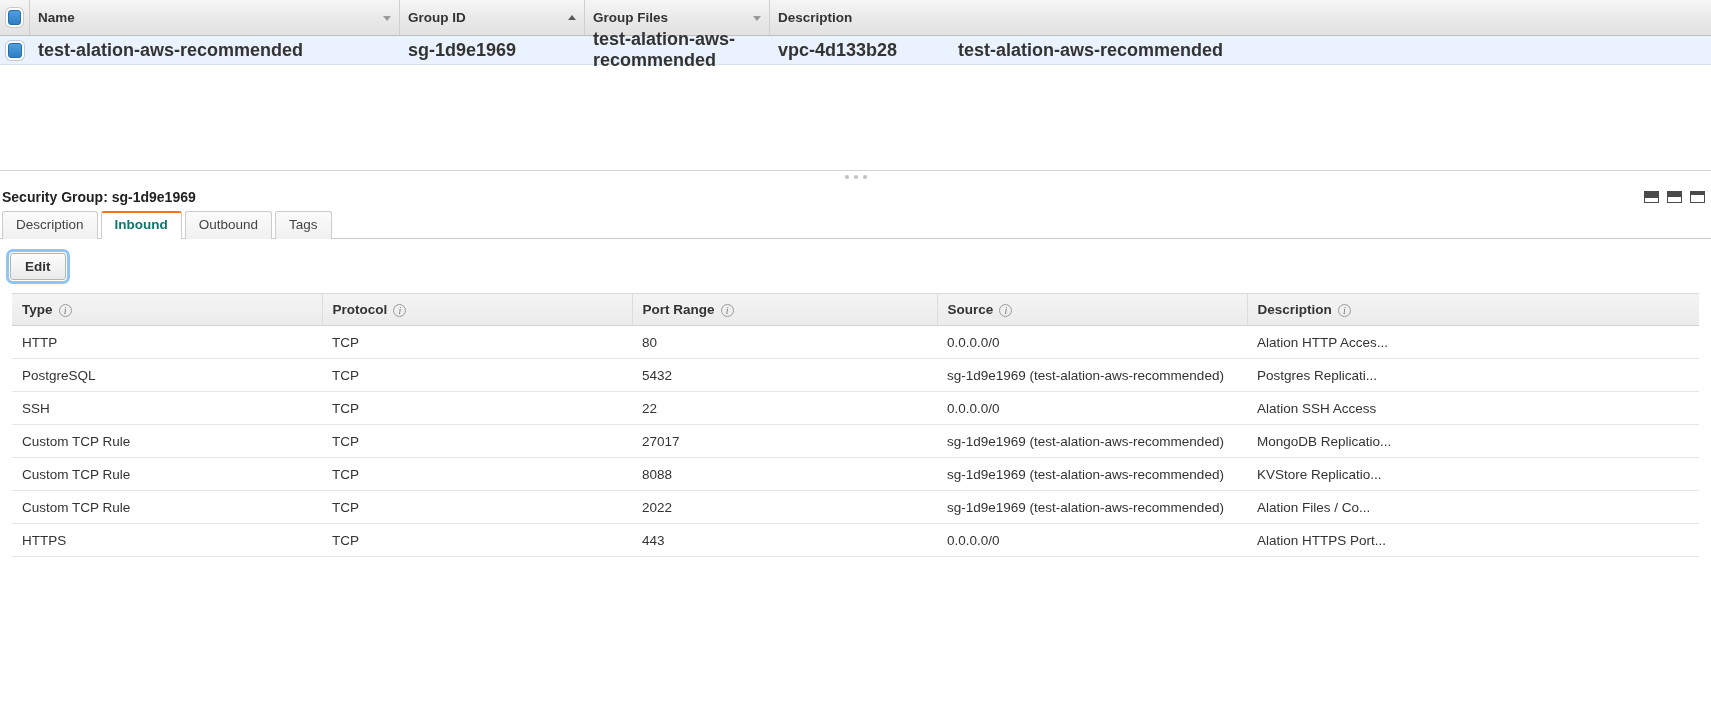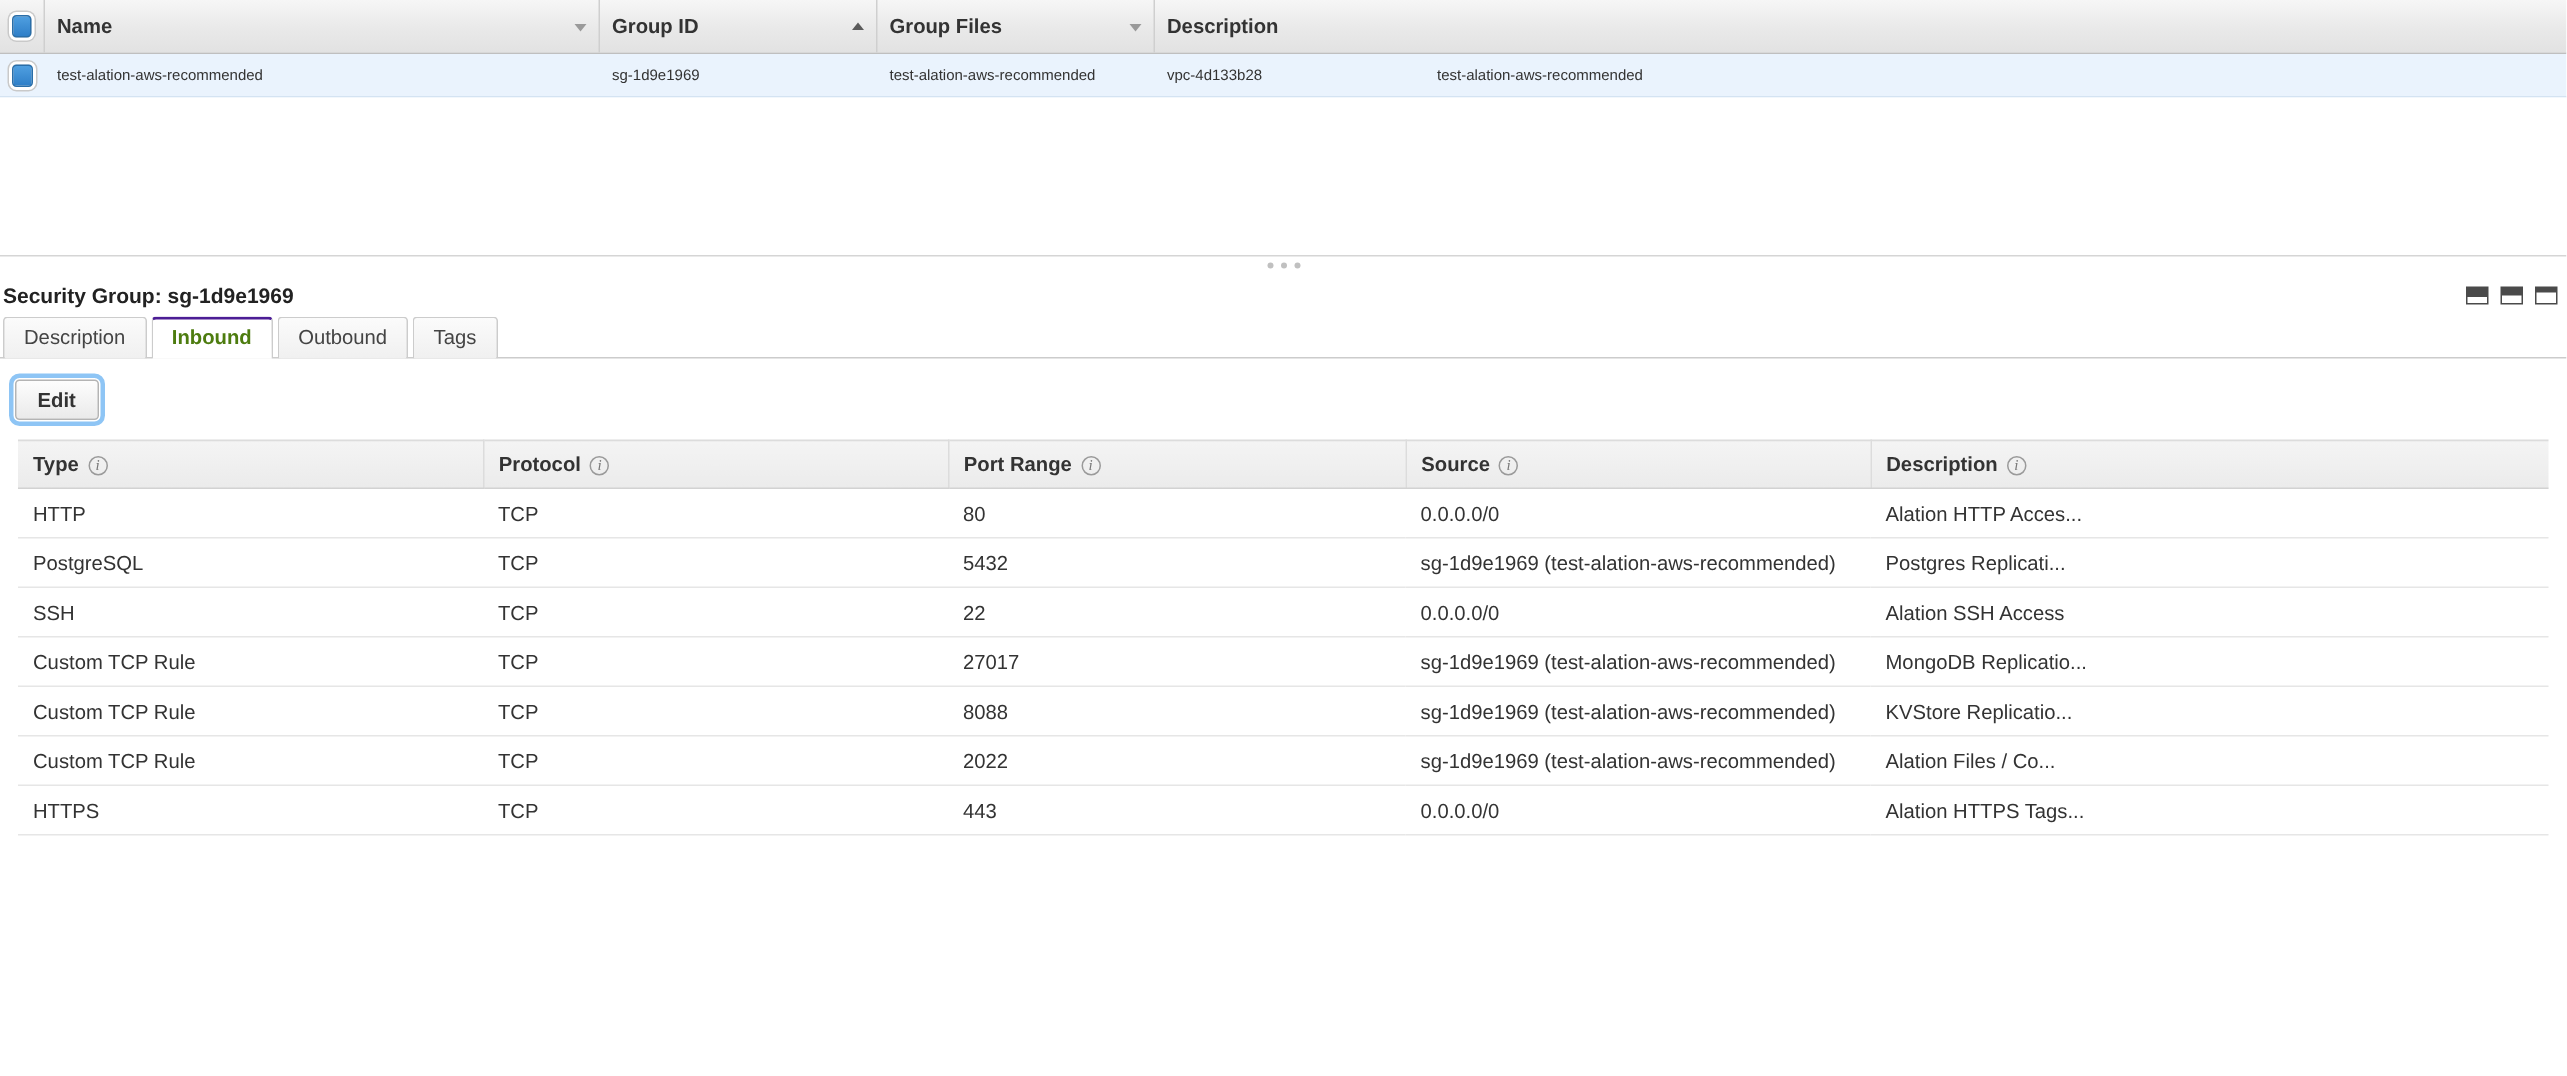--- a/index.html
+++ b/index.html
@@ -65,22 +65,23 @@
   }
   .sort-caret.down { border-top: 5px solid #9a9a9a; }
   .sort-caret.up   { border-bottom: 5px solid #5a5a5a; margin-top: -3px; }
 
   .sg-list-row {
     display: flex;
     align-items: stretch;
     height: 29px;
     background: #eaf3fd;
     border-bottom: 1px solid #d4e3f2;
-    font-size: 10px;
+    font-size: 18px;
     color: #333333;
+    font-weight: bold;
   }
   .sg-list-row .cell {
     display: flex;
     align-items: center;
     padding: 0 8px;
   }
 
   
   .split-area { height: 105px; background: #ffffff; }
   .splitter {
@@ -169,22 +170,22 @@
     border-bottom: none;
     border-radius: 3px 3px 0 0;
     position: relative;
     top: 1px;
     line-height: 16px;
     cursor: default;
   }
   .tab.active {
     background: #ffffff;
     font-weight: bold;
-    color: #4d7c0f;
-    border-top: 2px solid #4c1d95;
+    color: #0f766e;
+    border-top: 2px solid #f97316;
     padding-top: 4px;
   }
   .tab.active::after {
     content: "";
     position: absolute;
     left: 0; right: 0; bottom: -1px;
     height: 1px;
     background: #ffffff;
   }
 
@@ -387,17 +388,17 @@
           <td>TCP</td>
           <td>2022</td>
           <td>sg-1d9e1969 (test-alation-aws-recommended)</td>
           <td>Alation Files / Co...</td>
         </tr>
         <tr>
           <td>HTTPS</td>
           <td>TCP</td>
           <td>443</td>
           <td>0.0.0.0/0</td>
-          <td>Alation HTTPS Tags...</td>
+          <td>Alation HTTPS Port...</td>
         </tr>
       </tbody>
   </table>
 </div>
 
 </body></html>

